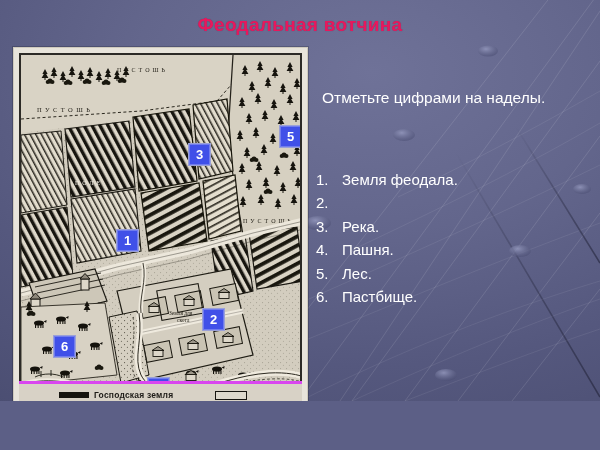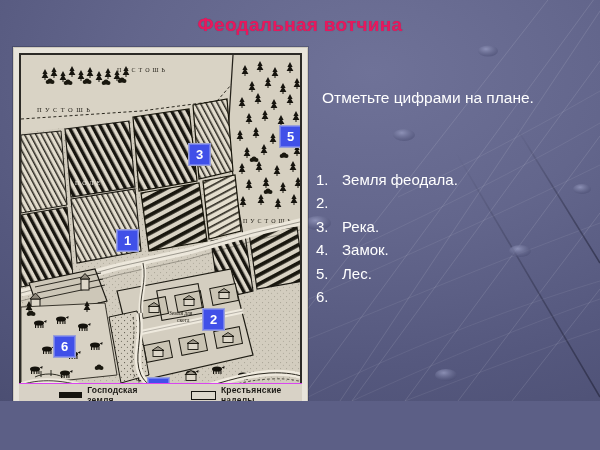--- a/index.html
+++ b/index.html
@@ -46,21 +46,21 @@
   }
   #map-art{position:absolute;inset:0;}
   #map-art svg{display:block;}
 
   
   #map-legend{
     position:absolute;left:5px;right:5px;bottom:5px;height:22px;
     display:flex;align-items:center;gap:8px;
     padding:0 6px;
     background:#d8d2c6;
-    border-top:1px solid #d946ef;
+    border-top:3px solid #d946ef;
     font-size:8.5px;font-weight:bold;color:#1d1b17;
     letter-spacing:.2px;
   }
   .lg-item{display:flex;align-items:center;gap:5px;}
   .lg-swatch-solid{width:30px;height:6px;background:#16140f;}
   .lg-swatch-hollow{width:30px;height:7px;background:#ddd8cc;border:1.5px solid #16140f;}
   .lg-spacer{flex:0 0 26px;}
 
   
   .marker{
@@ -430,45 +430,45 @@
 
     <div id="map-legend">
       <div class="lg-spacer"></div>
       <div class="lg-item">
         <span class="lg-swatch-solid"></span>
         <span>Господская земля</span>
       </div>
       <div class="lg-spacer"></div>
       <div class="lg-item">
         <span class="lg-swatch-hollow"></span>
-        <span>Крестьянские наделы</span>
       </div>
     </div>
   </div>
 
-  <div id="prompt">Отметьте цифрами на плане.</div>
+  <div id="prompt">Отметьте цифрами на наделы.</div>
 
   <ol id="task-list">
     <li>
       <span class="li-num">1.</span>
       <span class="li-txt">Земля феодала.</span>
     </li>
     <li>
       <span class="li-num">2.</span>
     </li>
     <li>
       <span class="li-num">3.</span>
       <span class="li-txt">Река.</span>
     </li>
     <li>
       <span class="li-num">4.</span>
-      <span class="li-txt">Замок.</span>
+      <span class="li-txt">Пашня.</span>
     </li>
     <li>
       <span class="li-num">5.</span>
       <span class="li-txt">Лес.</span>
     </li>
     <li>
       <span class="li-num">6.</span>
+      <span class="li-txt">Пастбище.</span>
     </li>
   </ol>
 
 </div>
 
 </body></html>

